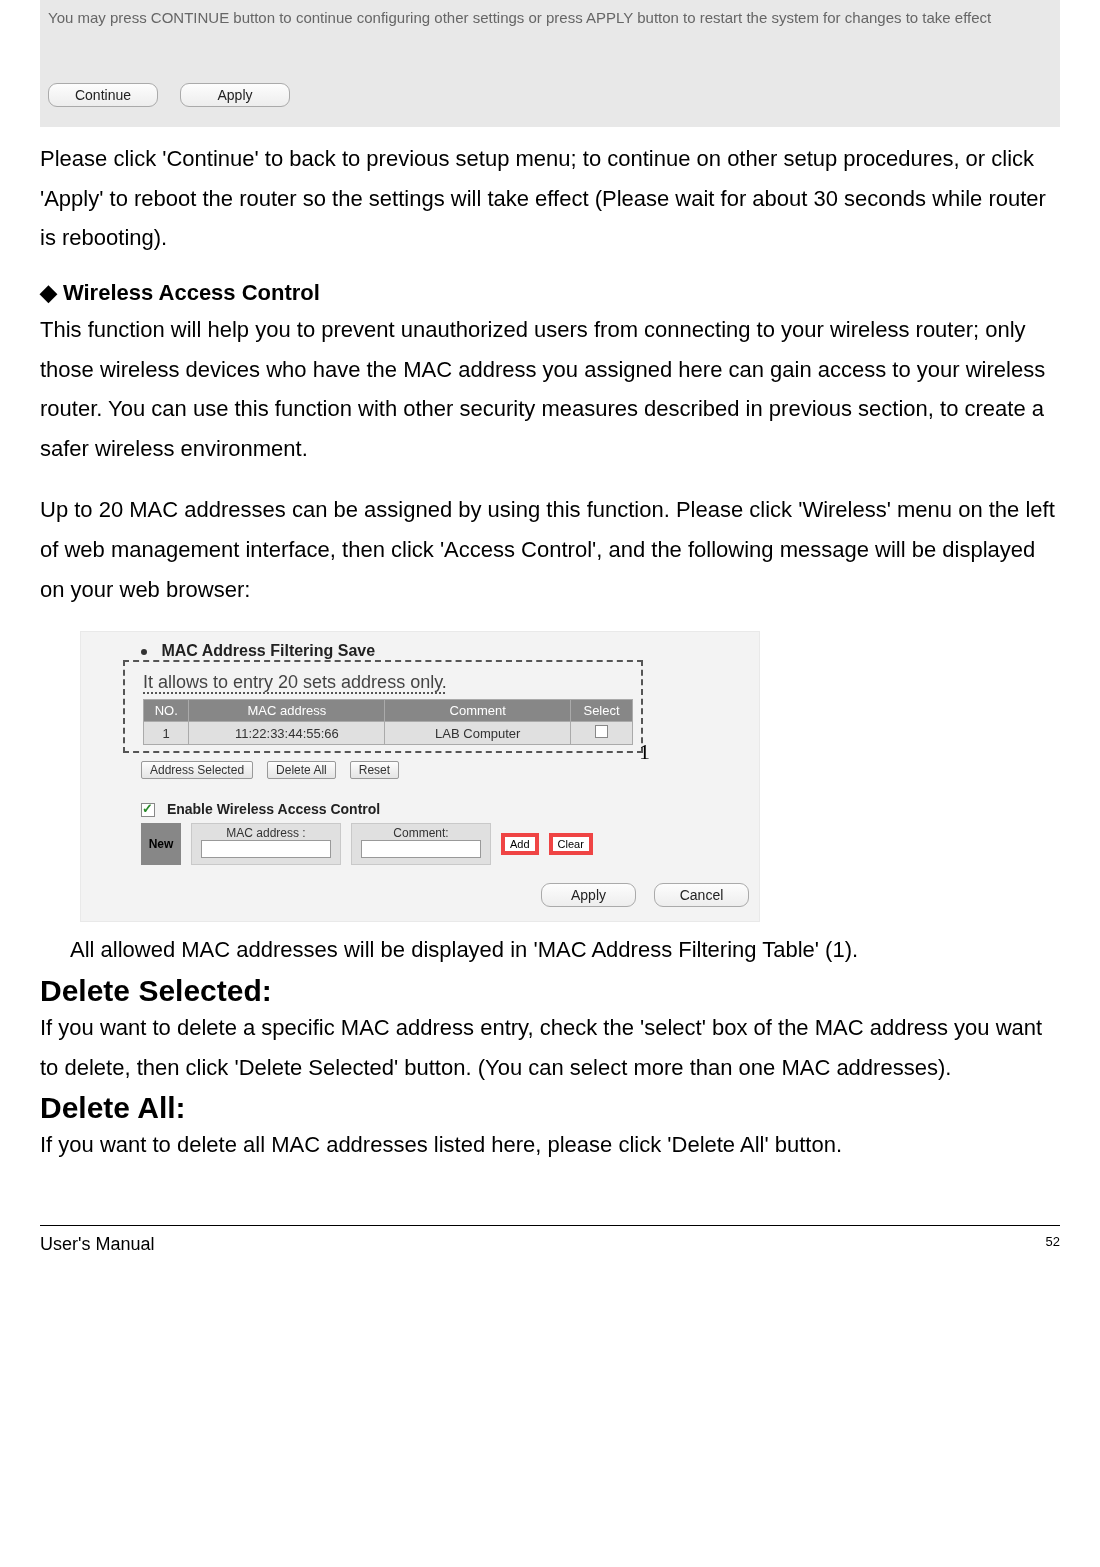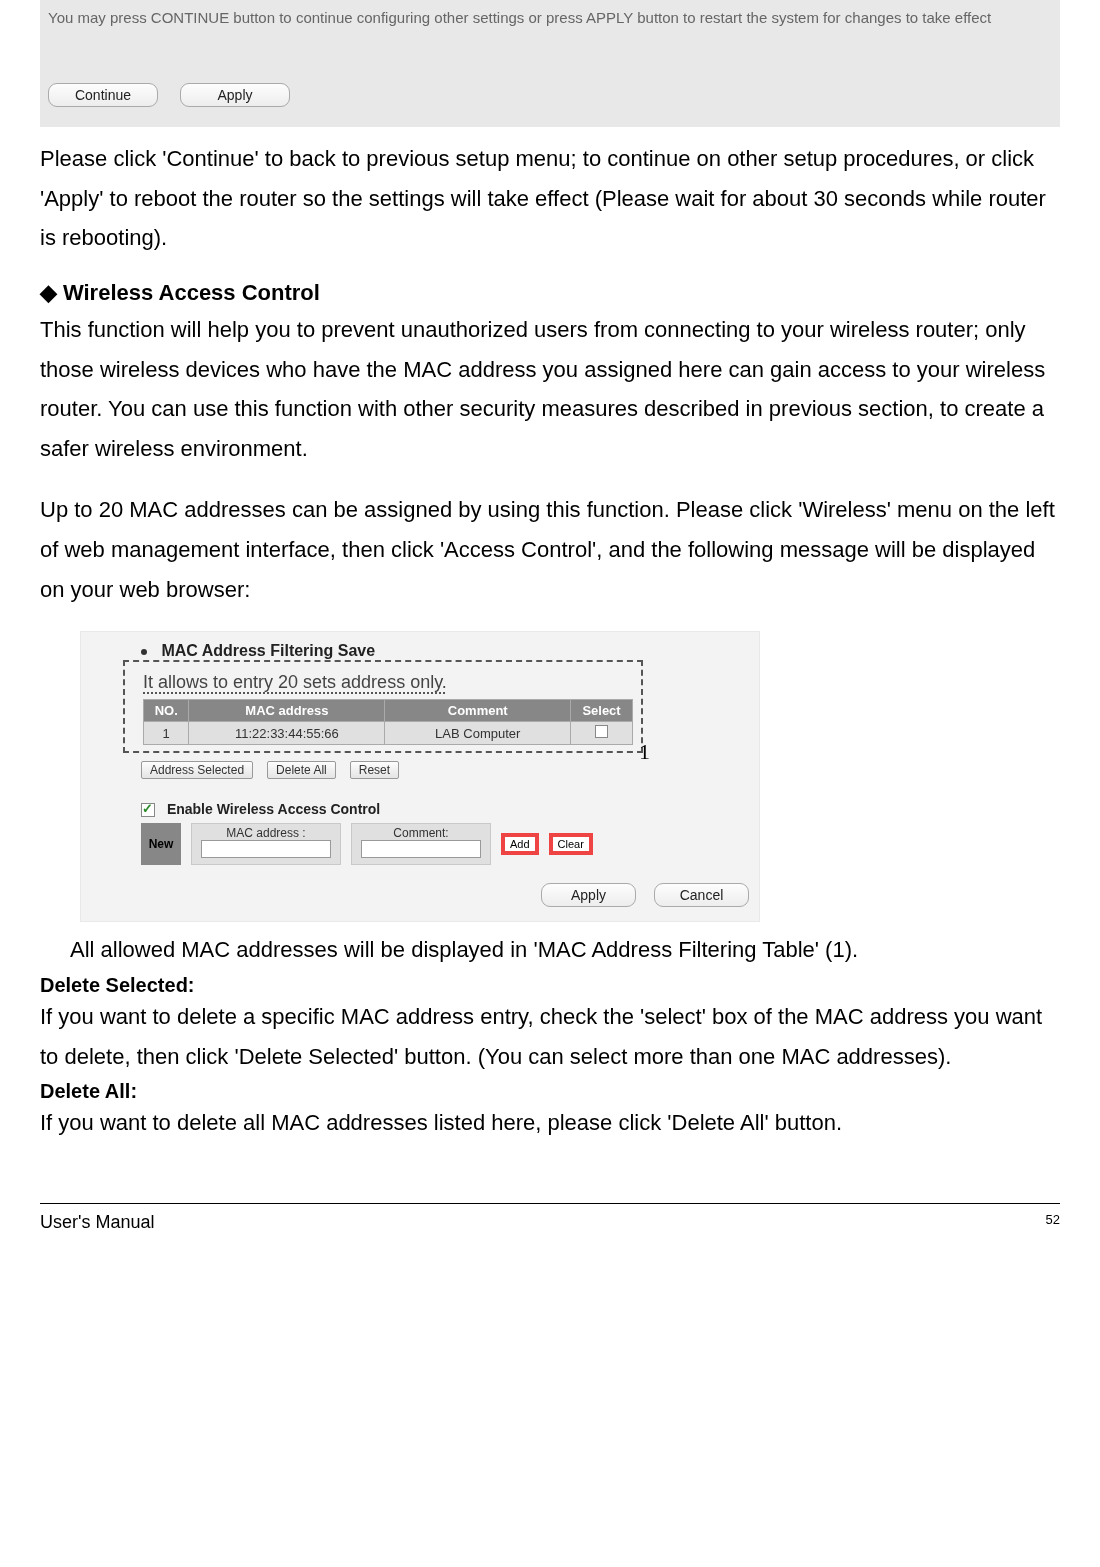--- a/index.html
+++ b/index.html
@@ -94,21 +94,21 @@
     .filter-table {
       border-collapse: collapse;
       width: 490px;
       font-size: 13px;
     }
     .filter-table th {
       background: #878787;
       color: #fff;
       border: 1px solid #aaa;
       padding: 3px 4px;
-      font-weight: bold;
+      font-weight: normal;
     }
     .filter-table td {
       background: #e0e0e0;
       border: 1px solid #aaa;
       padding: 3px 4px;
       text-align: center;
       color: #333;
     }
     .dash-frame {
       border: 2px dashed #555;
@@ -205,21 +205,21 @@
       color: #000;
     }
     .indent-text {
       font-size: 22px;
       line-height: 1.8;
       margin-left: 30px;
       margin-top: 8px;
     }
     .bold-lbl {
       font-weight: bold;
-      font-size: 20px;
+      font-size: 30px;
       margin-top: 4px;
     }
     .footer {
       border-top: 1px solid #000;
       margin-top: 60px;
       padding-top: 8px;
       display: flex;
       justify-content: space-between;
       font-size: 18px;
     }

